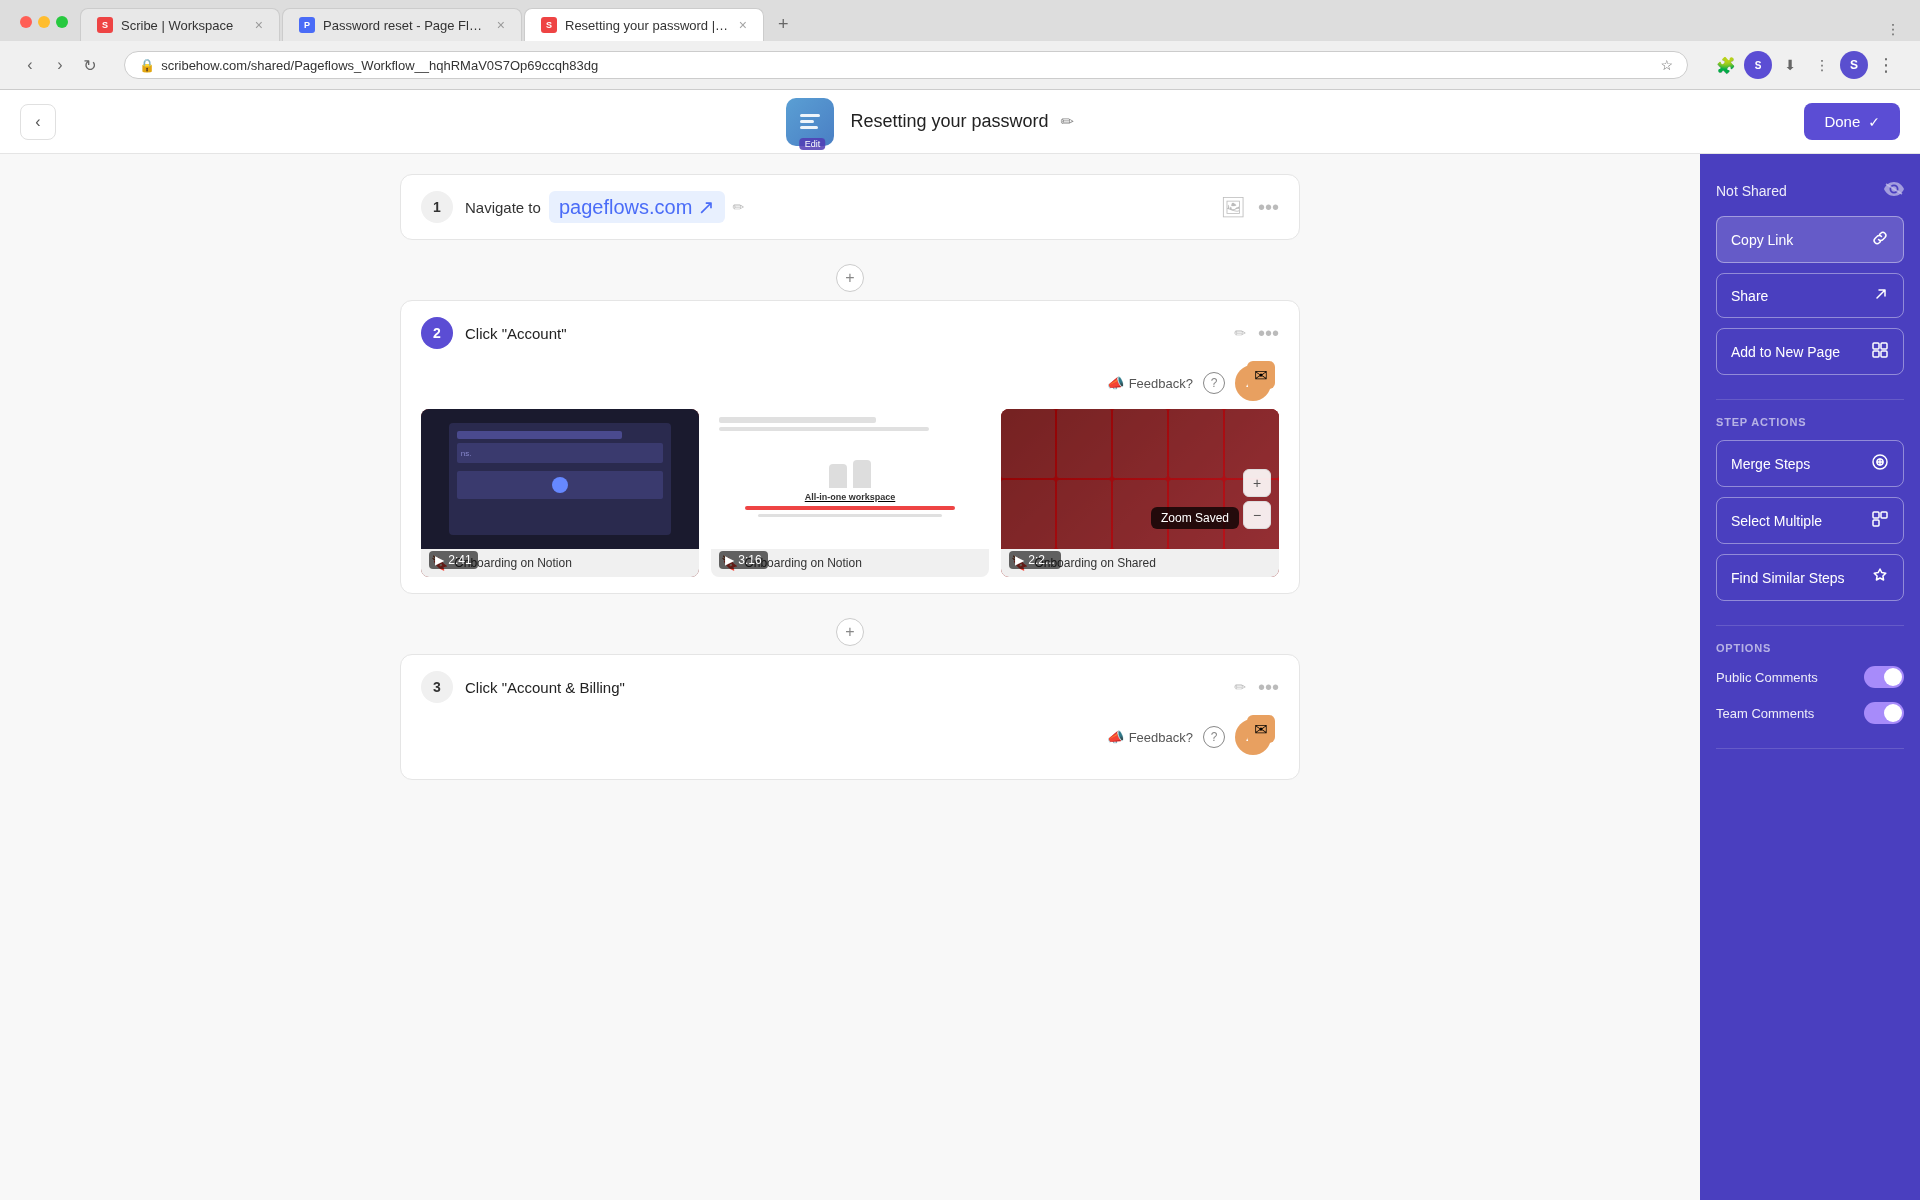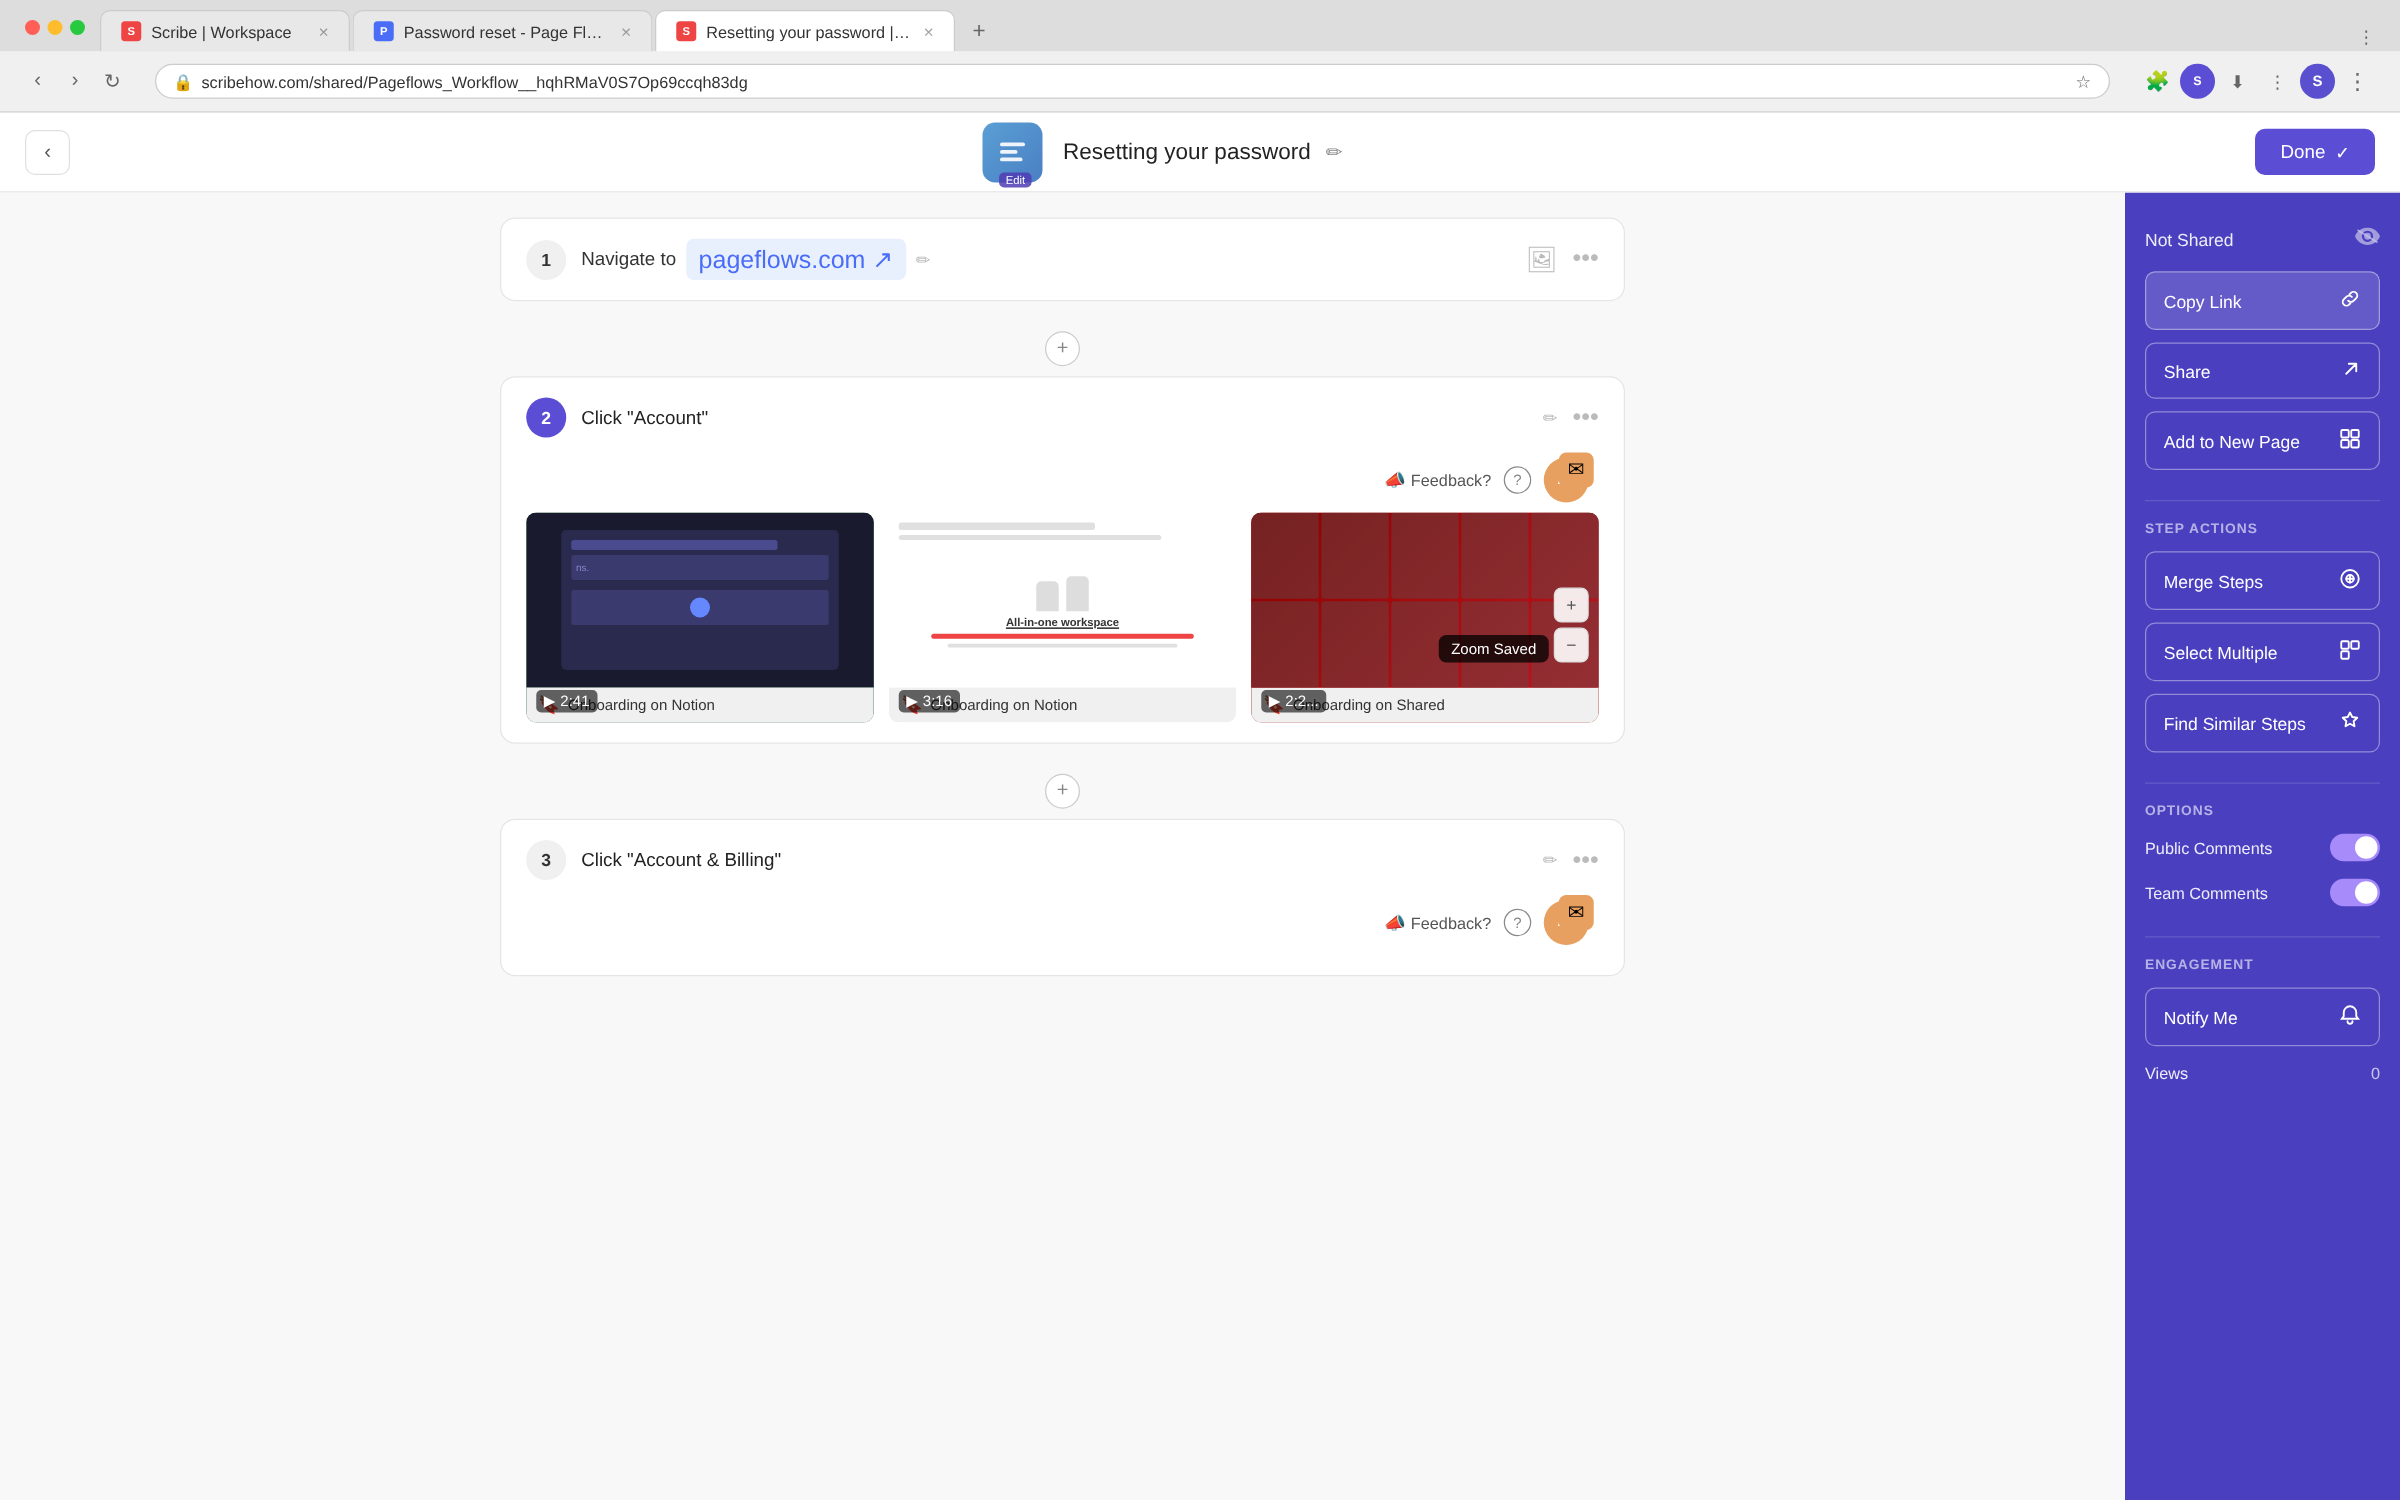--- a/index.html
+++ b/index.html
@@ -259,21 +259,21 @@
               <div class="help-icon">?</div>
 
               <div style="position:relative;display:flex;align-items:center;">
                 <div class="user-avatar">Ac</div>
                 <div style="position:absolute;right:-4px;top:-4px;width:28px;height:28px;background:#e8a060;border-radius:6px;display:flex;align-items:center;justify-content:center;">✉</div>
               </div>
             </div>
 
             <div class="video-grid" style="position:relative;">
 
-              <div class="video-card" style="background:#14532d;">
+              <div class="video-card" style="background:#7f1d1d;">
                 <div class="notion-dark-content">
                   <div style="background:#2a2a4e;width:80%;height:80%;display:flex;flex-direction:column;gap:4px;padding:8px;border-radius:4px;">
                     <div style="background:#4a4a8e;height:8px;border-radius:2px;width:80%;"></div>
                     <div style="background:#3a3a6e;height:20px;border-radius:2px;display:flex;align-items:center;padding:0 4px;">
                       <span style="color:#8888cc;font-size:8px;">ns.</span>
                     </div>
                     <div style="background:#3a3a6e;height:28px;border-radius:2px;margin-top:4px;display:flex;align-items:center;justify-content:center;">
                       <div style="width:16px;height:16px;background:#6688ff;border-radius:50%;"></div>
                     </div>
                   </div>
@@ -479,33 +479,16 @@
         </div>
 
         <div class="toggle-row">
           <span class="toggle-label">Team Comments</span>
           <button class="toggle on"></button>
         </div>
       </div>
 
       <hr class="sidebar-divider">
 
-      <div class="sidebar-section">
-        <div class="sidebar-section-title">ENGAGEMENT</div>
-
-        <button class="notify-btn">
-          <span>Notify Me</span>
-          <span>
-            <svg width="18" height="18" viewBox="0 0 18 18" fill="none">
-              <path d="M9 2a5 5 0 0 0-5 5v3l-1.5 2h13L14 10V7a5 5 0 0 0-5-5zM7 14a2 2 0 0 0 4 0" stroke="white" stroke-width="1.5" stroke-linecap="round"></path>
-            </svg>
-          </span>
-        </button>
-
-        <div class="views-row">
-          <span class="views-label">Views</span>
-          <span class="views-count">0</span>
-        </div>
-      </div>
 
     </div>
   </div>
 </div>
 
 </body></html>

